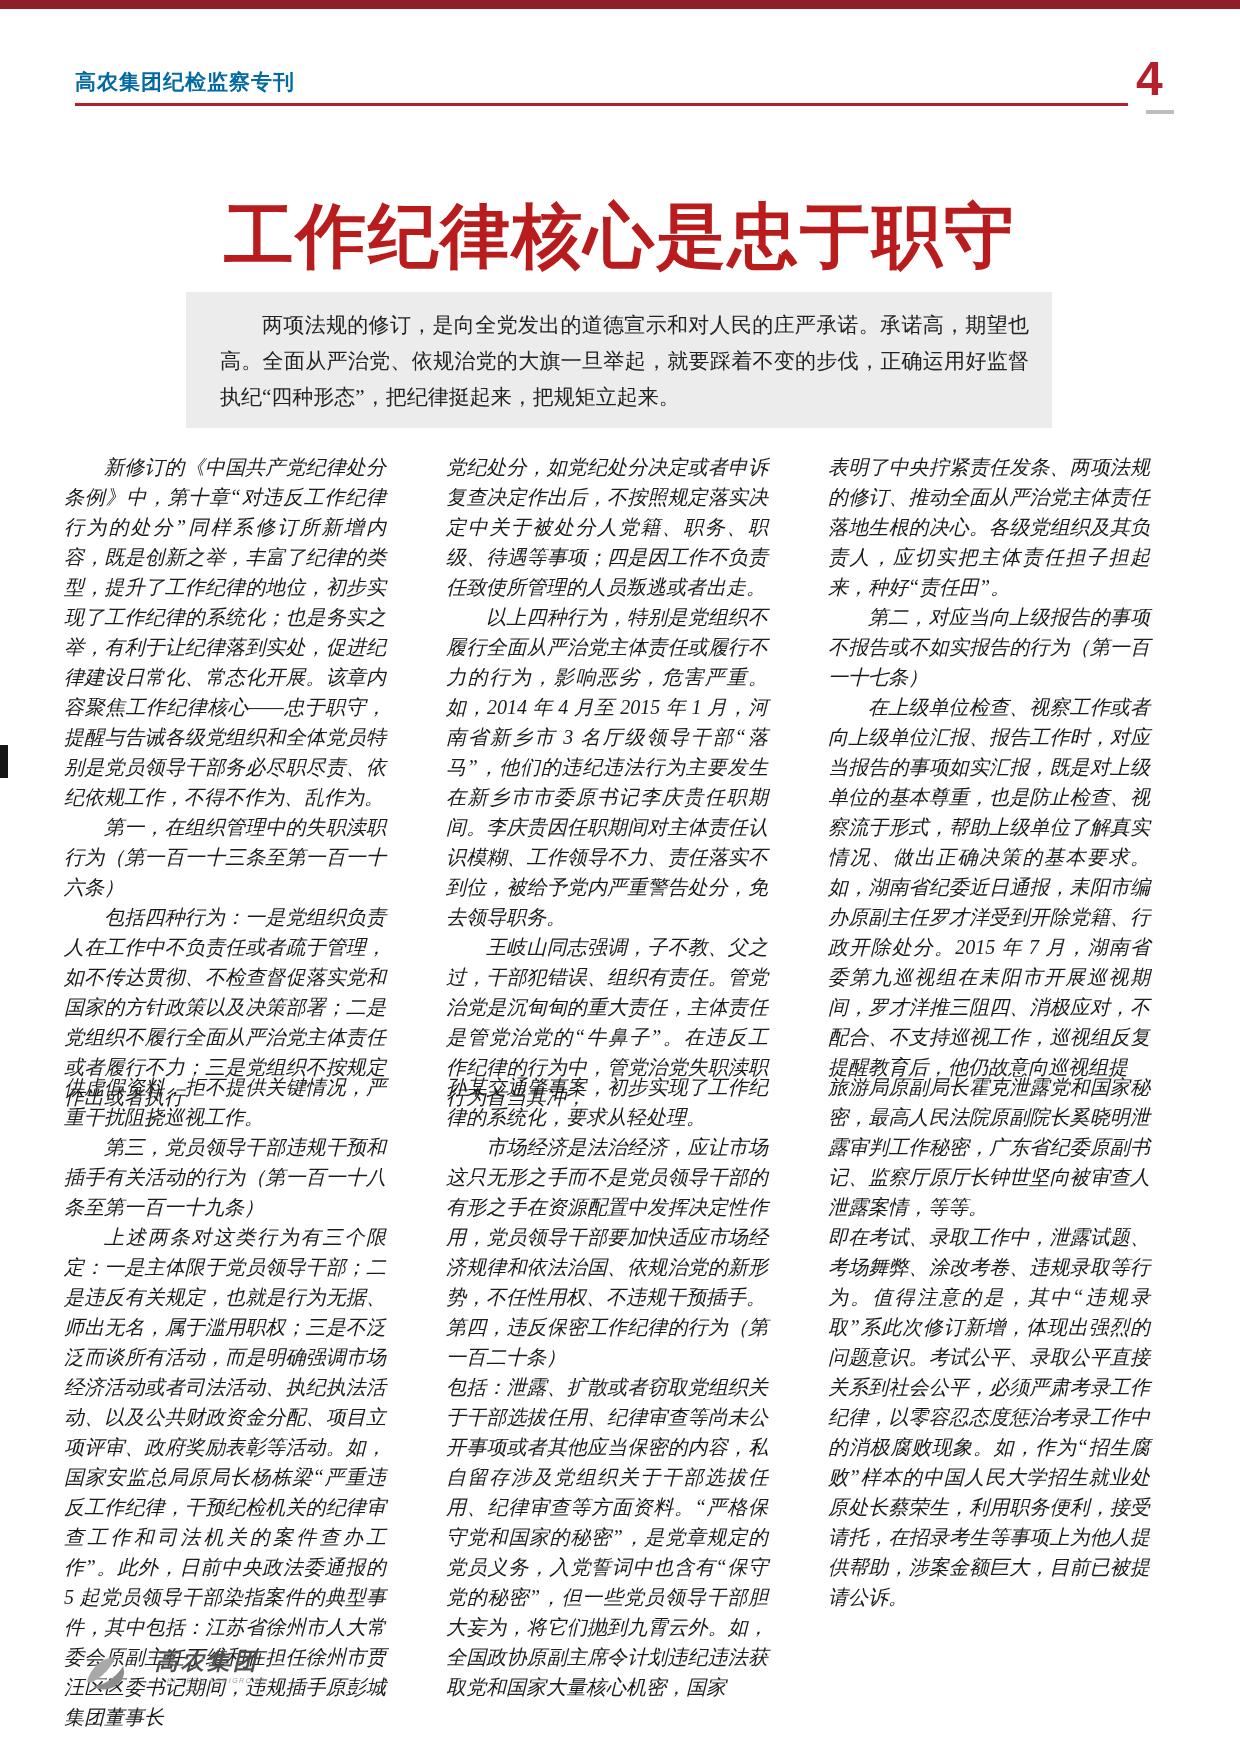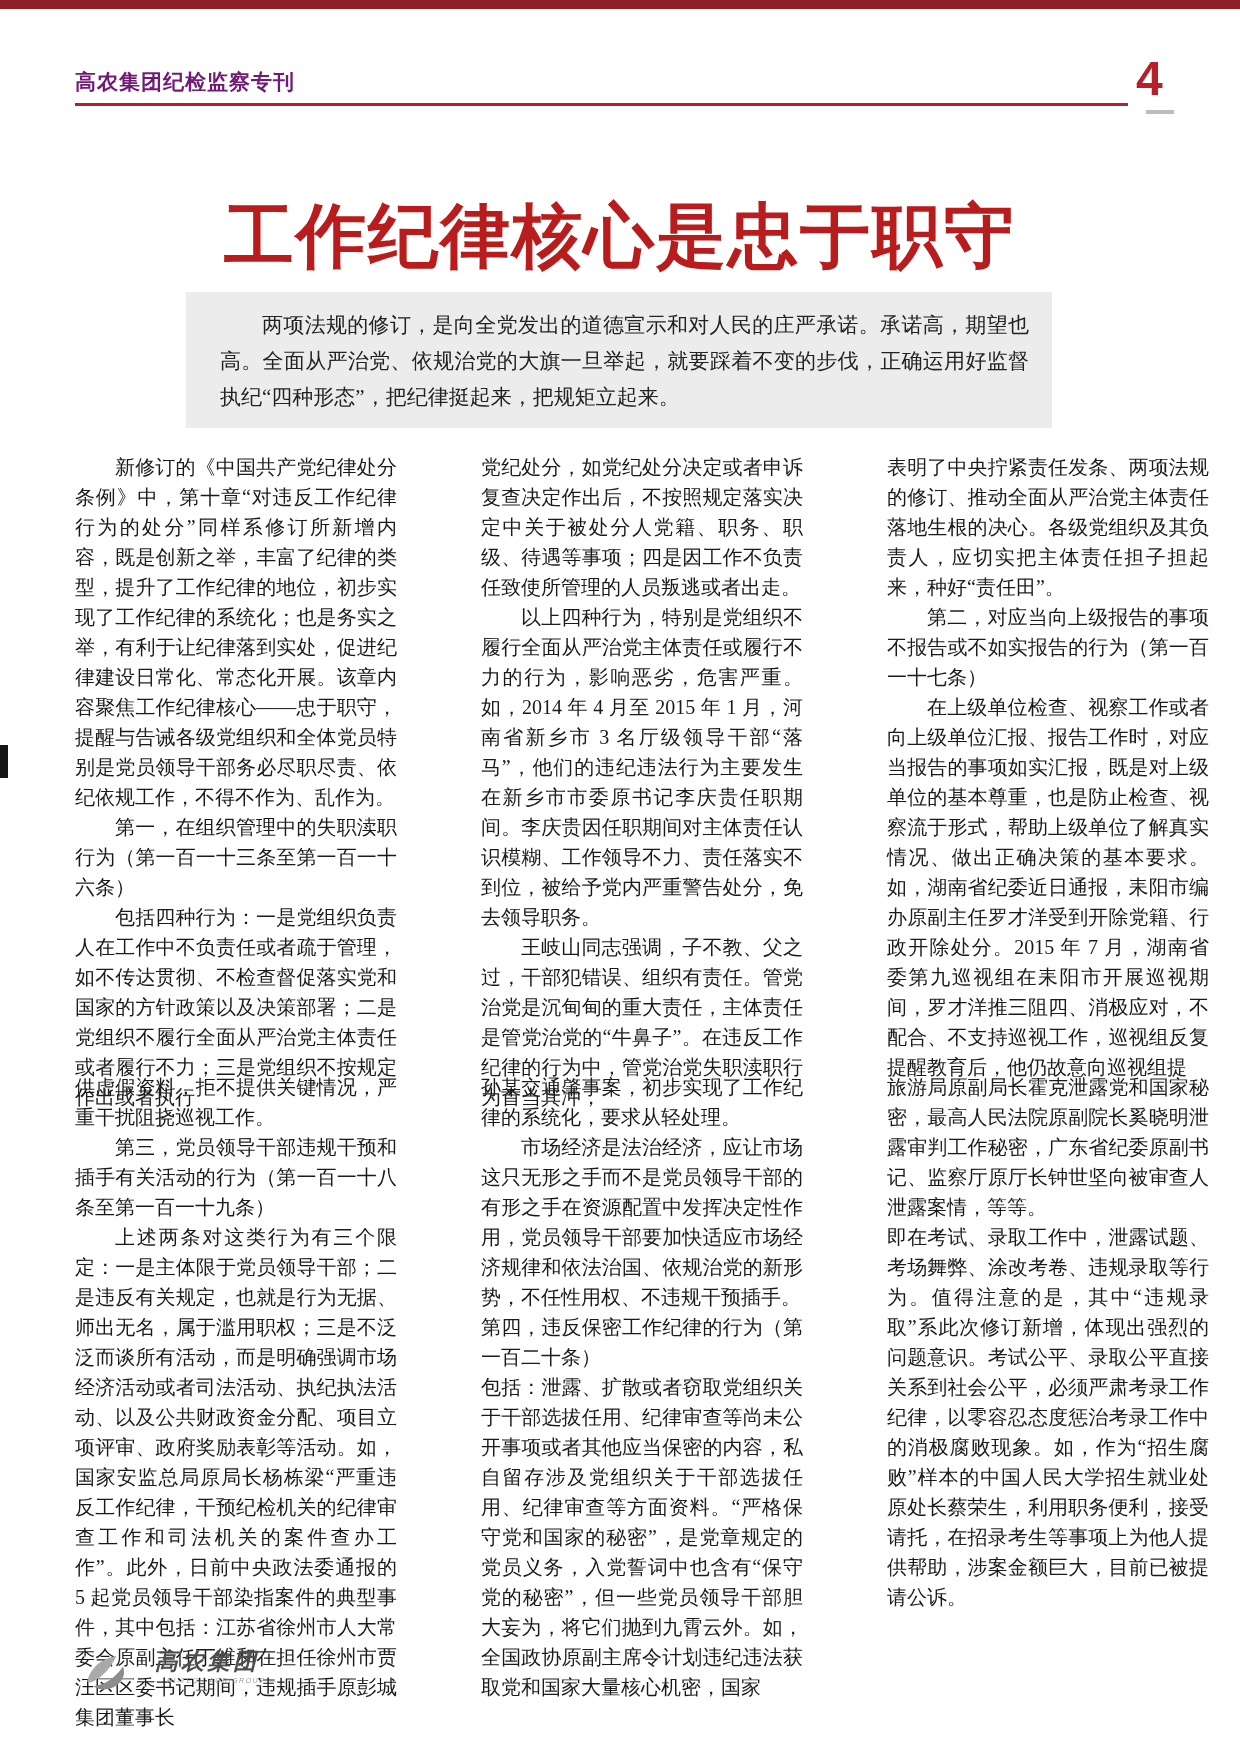--- a/index.html
+++ b/index.html
@@ -25,21 +25,21 @@
     position:absolute; top:144px; left:0; width:1240px; text-align:center;
     font-size:70px; font-weight:bold; letter-spacing:2px; color:#b91c1c; line-height:1.3;
   }
   .intro-box {
     position:absolute; left:186px; top:292px; width:866px; box-sizing:border-box;
     padding:15px 23px 13px 34px;
   }
   .intro-text {
     margin:0; font-size:21px; line-height:36px; text-indent:2em; text-align:justify; color:#222;
   }
-  .block { position:absolute; left:75px; width:1070px; display:flex; gap:84px; }
+  .block { position:absolute; left:64px; width:1070px; display:flex; gap:60px;font-style:italic; }
   .block-top { top:452px; }
   .block-bottom { top:1072px; }
   .col { width:322px; flex:0 0 322px; }
   .para { margin:0; font-size:20px; line-height:30px; text-align:justify; color:#1a1a1a; }
   .para.indent { text-indent:2em; }
   .footer-logo { position:absolute; left:84px; top:1650px; display:flex; align-items:flex-start; gap:9px; }
   .logo-mark { width:46px; height:40px; flex:0 0 46px; margin-top:2px; }
   .logo-textwrap { display:flex; flex-direction:column;margin-left:16px; }
   .logo-text {
     font-family:"Liberation Sans","DejaVu Sans",sans-serif; font-weight:bold; font-style:italic;
@@ -50,21 +50,21 @@
     letter-spacing:1.5px; color:#9a9a9a; margin-top:4px; font-style:italic;
   }
 </style>
 </head>
 <body>
 
 <div class="page">
 
   <div class="top-bar" style="background: rgb(142, 31, 41);"></div>
 
-  <div class="header-title" style="color: #701a75;">高农集团纪检监察专刊</div>
+  <div class="header-title" style="color: #0369a1;">高农集团纪检监察专刊</div>
   <div class="header-rule" style="background: rgb(181, 32, 44);"></div>
   <div class="page-number" style="color: rgb(181, 32, 44);">4</div>
   <div class="page-number-dash"></div>
 
   <div class="left-mark"></div>
 
   <h1 class="main-title">工作纪律核心是忠于职守</h1>
 
   <div class="intro-box" style="background: rgb(236, 236, 236);">
     <p class="intro-text">两项法规的修订，是向全党发出的道德宣示和对人民的庄严承诺。承诺高，期望也高。全面从严治党、依规治党的大旗一旦举起，就要踩着不变的步伐，正确运用好监督执纪“四种形态”，把纪律挺起来，把规矩立起来。</p>

